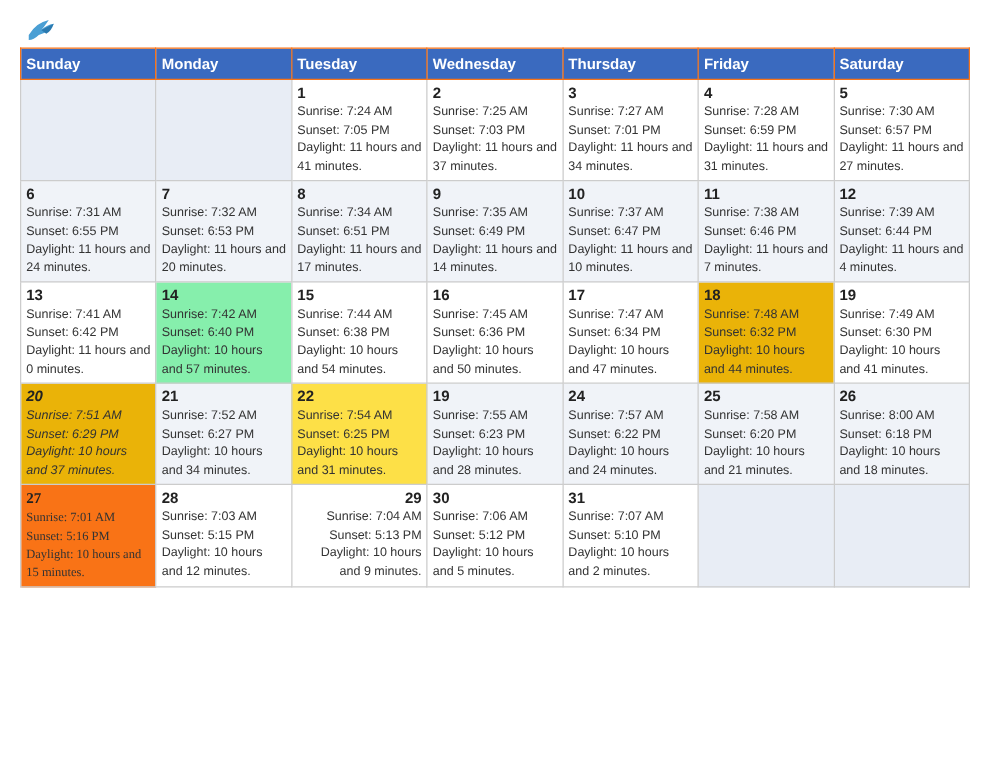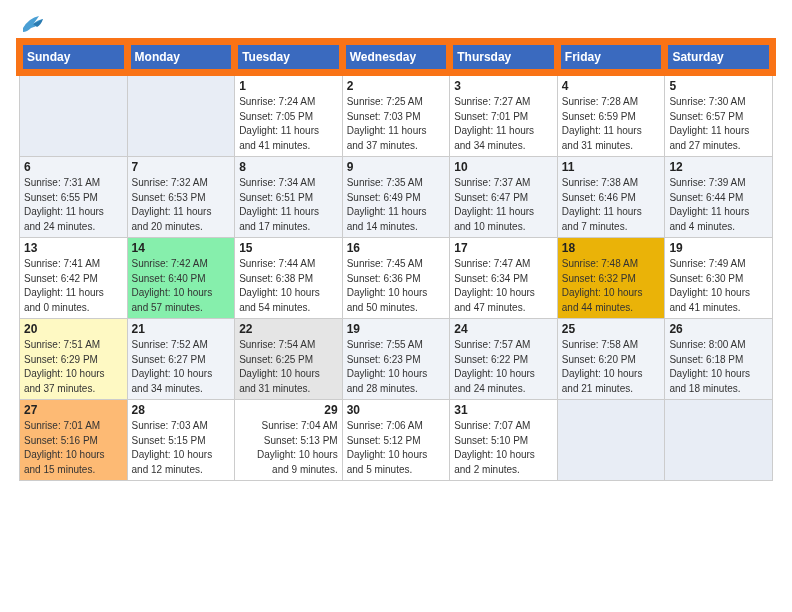--- a/index.html
+++ b/index.html
@@ -51,21 +51,21 @@
       border-collapse: collapse;
       font-size: 10.5px;
     }
     .calendar th {
       background: #3a6abf;
       color: #fff;
       padding: 5px 4px;
       text-align: left;
       font-size: 12px;
       font-weight: bold;
-      border: 7px solid #f97316;
+      border: 1px solid #f97316;
     }
     .calendar td {
       vertical-align: top;
       border: 1px solid #ccc;
       padding: 3px 4px;
       width: calc(100% / 7);
       min-height: 72px;
       background: #fff;
     }
     .calendar tr:nth-child(even) td {
@@ -202,29 +202,29 @@
           <td style="background: #eab308;">
             <span class="day-num">18</span>
             <div class="day-info">Sunrise: 7:48 AM<br>Sunset: 6:32 PM<br>Daylight: 10 hours and 44 minutes.</div>
           </td>
           <td style="background: rgb(255, 255, 255);">
             <span class="day-num">19</span>
             <div class="day-info">Sunrise: 7:49 AM<br>Sunset: 6:30 PM<br>Daylight: 10 hours and 41 minutes.</div>
           </td>
         </tr>
         <tr>
-          <td style="background: #fef9c3;">
+          <td style="background: #eab308; font-style: italic;">
             <span class="day-num">20</span>
             <div class="day-info">Sunrise: 7:51 AM<br>Sunset: 6:29 PM<br>Daylight: 10 hours and 37 minutes.</div>
           </td>
           <td style="background: rgb(240, 243, 248);">
             <span class="day-num">21</span>
             <div class="day-info">Sunrise: 7:52 AM<br>Sunset: 6:27 PM<br>Daylight: 10 hours and 34 minutes.</div>
           </td>
-          <td style="background: #e5e5e5;">
+          <td style="background: #fde047;">
             <span class="day-num">22</span>
             <div class="day-info">Sunrise: 7:54 AM<br>Sunset: 6:25 PM<br>Daylight: 10 hours and 31 minutes.</div>
           </td>
           <td style="background: rgb(240, 243, 248);">
             <span class="day-num">19</span>
             <div class="day-info">Sunrise: 7:55 AM<br>Sunset: 6:23 PM<br>Daylight: 10 hours and 28 minutes.</div>
           </td>
           <td style="background: rgb(240, 243, 248);">
             <span class="day-num">24</span>
             <div class="day-info">Sunrise: 7:57 AM<br>Sunset: 6:22 PM<br>Daylight: 10 hours and 24 minutes.</div>
@@ -232,21 +232,21 @@
           <td style="background: rgb(240, 243, 248);">
             <span class="day-num">25</span>
             <div class="day-info">Sunrise: 7:58 AM<br>Sunset: 6:20 PM<br>Daylight: 10 hours and 21 minutes.</div>
           </td>
           <td style="background: rgb(240, 243, 248);">
             <span class="day-num">26</span>
             <div class="day-info">Sunrise: 8:00 AM<br>Sunset: 6:18 PM<br>Daylight: 10 hours and 18 minutes.</div>
           </td>
         </tr>
         <tr>
-          <td style="background: #fdba74;">
+          <td style="background: #f97316; font-family: Liberation Serif, serif;">
             <span class="day-num">27</span>
             <div class="day-info">Sunrise: 7:01 AM<br>Sunset: 5:16 PM<br>Daylight: 10 hours and 15 minutes.</div>
           </td>
           <td style="background: rgb(255, 255, 255);">
             <span class="day-num">28</span>
             <div class="day-info">Sunrise: 7:03 AM<br>Sunset: 5:15 PM<br>Daylight: 10 hours and 12 minutes.</div>
           </td>
           <td style="background: rgb(255, 255, 255); text-align: right;">
             <span class="day-num">29</span>
             <div class="day-info">Sunrise: 7:04 AM<br>Sunset: 5:13 PM<br>Daylight: 10 hours and 9 minutes.</div>

